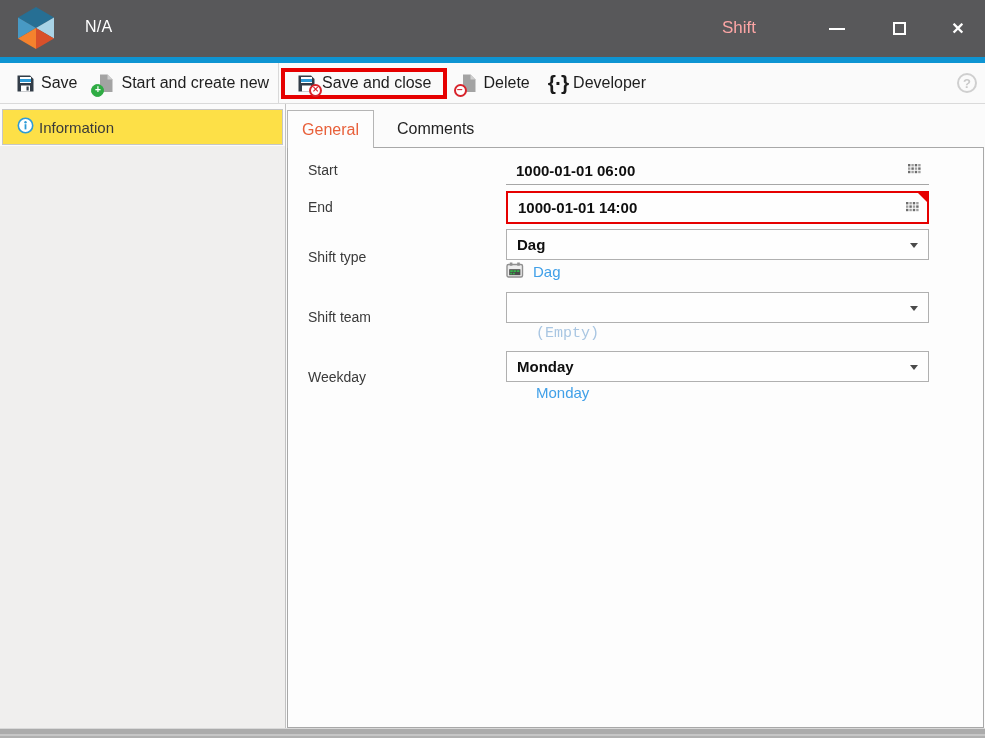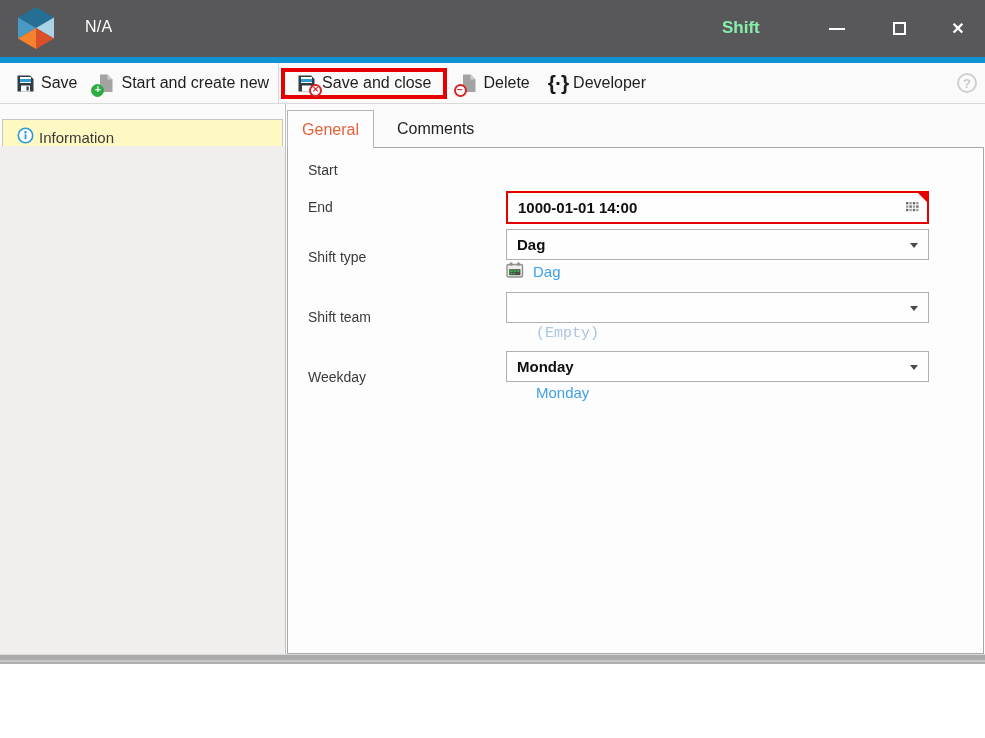--- a/index.html
+++ b/index.html
@@ -1,23 +1,23 @@
 <!DOCTYPE html>
 <html><head>
 <meta charset="utf-8">
 <style>
   * { margin:0; padding:0; box-sizing:border-box; }
   body { background:#ffffff; font-family:"Liberation Sans", sans-serif; }
-  .window { position:relative; width:985px; height:664px; overflow:hidden; background:#fbfbfb; }
+  .window { position:relative; width:985px; height:738px; overflow:hidden; background:#fbfbfb; }
 
   
   .titlebar { position:absolute; left:0; top:0; width:985px; height:57px; background:#58585a; }
   .logo { position:absolute; left:17px; top:7px; }
   .app-label { position:absolute; left:85px; top:18px; color:#ffffff; font-size:16px; letter-spacing:.3px; }
-  .win-title { position:absolute; left:722px; top:18px; color:#86efac; font-size:17px;font-weight:bold; }
+  .win-title { position:absolute; left:722px; top:18px; color:#fca5a5; font-size:17px; }
   .win-btn { position:absolute; top:0; height:57px; width:40px; display:flex; align-items:center; justify-content:center; cursor:default; }
   .btn-min { left:817px; } .btn-max { left:879px; } .btn-close { left:938px; }
   .glyph-min { width:16px; height:2px; background:#ffffff; }
   .glyph-max { width:13px; height:13px; border:2px solid #ffffff; }
   .glyph-close { color:#ffffff; font-size:16px; font-weight:bold; line-height:1; }
   .accent-line { position:absolute; left:0; top:57px; width:985px; height:6px; background:#0e94d2; }
 
   
   .toolbar { position:absolute; left:0; top:63px; width:985px; height:41px; background:#fafafa;
              border-bottom:1px solid #dadada; display:flex; align-items:center; padding-left:6px; }
@@ -32,21 +32,21 @@
   .hl-box { border:4px solid #e60000; display:flex; align-items:center; margin:-3px 2px; padding:1px 2px;
             position:relative; z-index:3; background:transparent; }
   .dev-glyph { font-size:21px; font-weight:bold; color:#1b1b1b; letter-spacing:-1px; }
   .help-circle { position:absolute; right:8px; top:50%; transform:translateY(-50%); width:20px; height:20px;
                  border:2px solid #cfcfcf; border-radius:50%; color:#c9c9c9; font-size:13px; font-weight:bold;
                  display:flex; align-items:center; justify-content:center; }
 
   
   .left-panel { position:absolute; left:0; top:104px; width:286px; bottom:10px; background:#fbfbfb;
                 border-right:1px solid #c2c2c2; }
-  .info-header { position:absolute; top:15px; left:2px; right:2px; height:36px; background:#fef9c3;
+  .info-header { position:absolute; top:5px; left:2px; right:2px; height:36px; background:#fde047;
                  border:1px solid #c6c6c6; display:flex; align-items:center; padding-left:14px; gap:5px;
                  font-size:15px; color:#3a3a3a; }
   .left-body { position:absolute; top:42px; left:0; right:0; bottom:0; background:#f0efee; }
 
   
   .right-area { position:absolute; left:287px; top:104px; right:0; bottom:10px; background:#fbfbfb; }
   .tab { position:absolute; top:6px; height:38px; display:flex; align-items:center; justify-content:center;
          font-size:16px; cursor:default; }
   .tab-general { left:0; width:87px; background:#fdfdfd; border:1px solid #b5b5b5; border-bottom:none;
                  color:#e8603a; z-index:2; }
@@ -187,20 +187,39 @@
       <span>General</span>
     </div>
     <div class="tab tab-comments">
       <span>Comments</span>
     </div>
 
     <div class="content-panel">
       <div class="form">
 
         <span class="f-label" style="top:14px;">Start</span>
+        <div class="ctl dt-plain" style="top:8px;">
+          <span class="val">1000-01-01 06:00</span>
+          <span class="grid-ic">
+            <svg width="13" height="11" viewBox="0 0 13 11">
+              <rect x="0" y="0" width="2.4" height="2.4" fill="#6d6d6d"></rect>
+                <rect x="3.4" y="0" width="2.4" height="2.4" fill="#9f9f9f"></rect>
+                <rect x="6.8" y="0" width="2.4" height="2.4" fill="#6d6d6d"></rect>
+                <rect x="10.2" y="0" width="2.4" height="2.4" fill="#9f9f9f"></rect>
+              <rect x="0" y="3.4" width="2.4" height="2.4" fill="#9f9f9f"></rect>
+                <rect x="3.4" y="3.4" width="2.4" height="2.4" fill="#6d6d6d"></rect>
+                <rect x="6.8" y="3.4" width="2.4" height="2.4" fill="#9f9f9f"></rect>
+                <rect x="10.2" y="3.4" width="2.4" height="2.4" fill="#6d6d6d"></rect>
+              <rect x="0" y="6.8" width="2.4" height="2.4" fill="#6d6d6d"></rect>
+                <rect x="3.4" y="6.8" width="2.4" height="2.4" fill="#9f9f9f"></rect>
+                <rect x="6.8" y="6.8" width="2.4" height="2.4" fill="#6d6d6d"></rect>
+                <rect x="10.2" y="6.8" width="2.4" height="2.4" fill="#9f9f9f"></rect>
+            </svg>
+          </span>
+        </div>
 
         <span class="f-label" style="top:51px;">End</span>
         <div class="ctl dt-error" style="top:43px;">
           <span class="val">1000-01-01 14:00</span>
           <span class="err-corner"></span>
           <span class="grid-ic">
             <svg width="13" height="11" viewBox="0 0 13 11">
               <rect x="0" y="0" width="2.4" height="2.4" fill="#6d6d6d"></rect>
                 <rect x="3.4" y="0" width="2.4" height="2.4" fill="#9f9f9f"></rect>
                 <rect x="6.8" y="0" width="2.4" height="2.4" fill="#6d6d6d"></rect>

